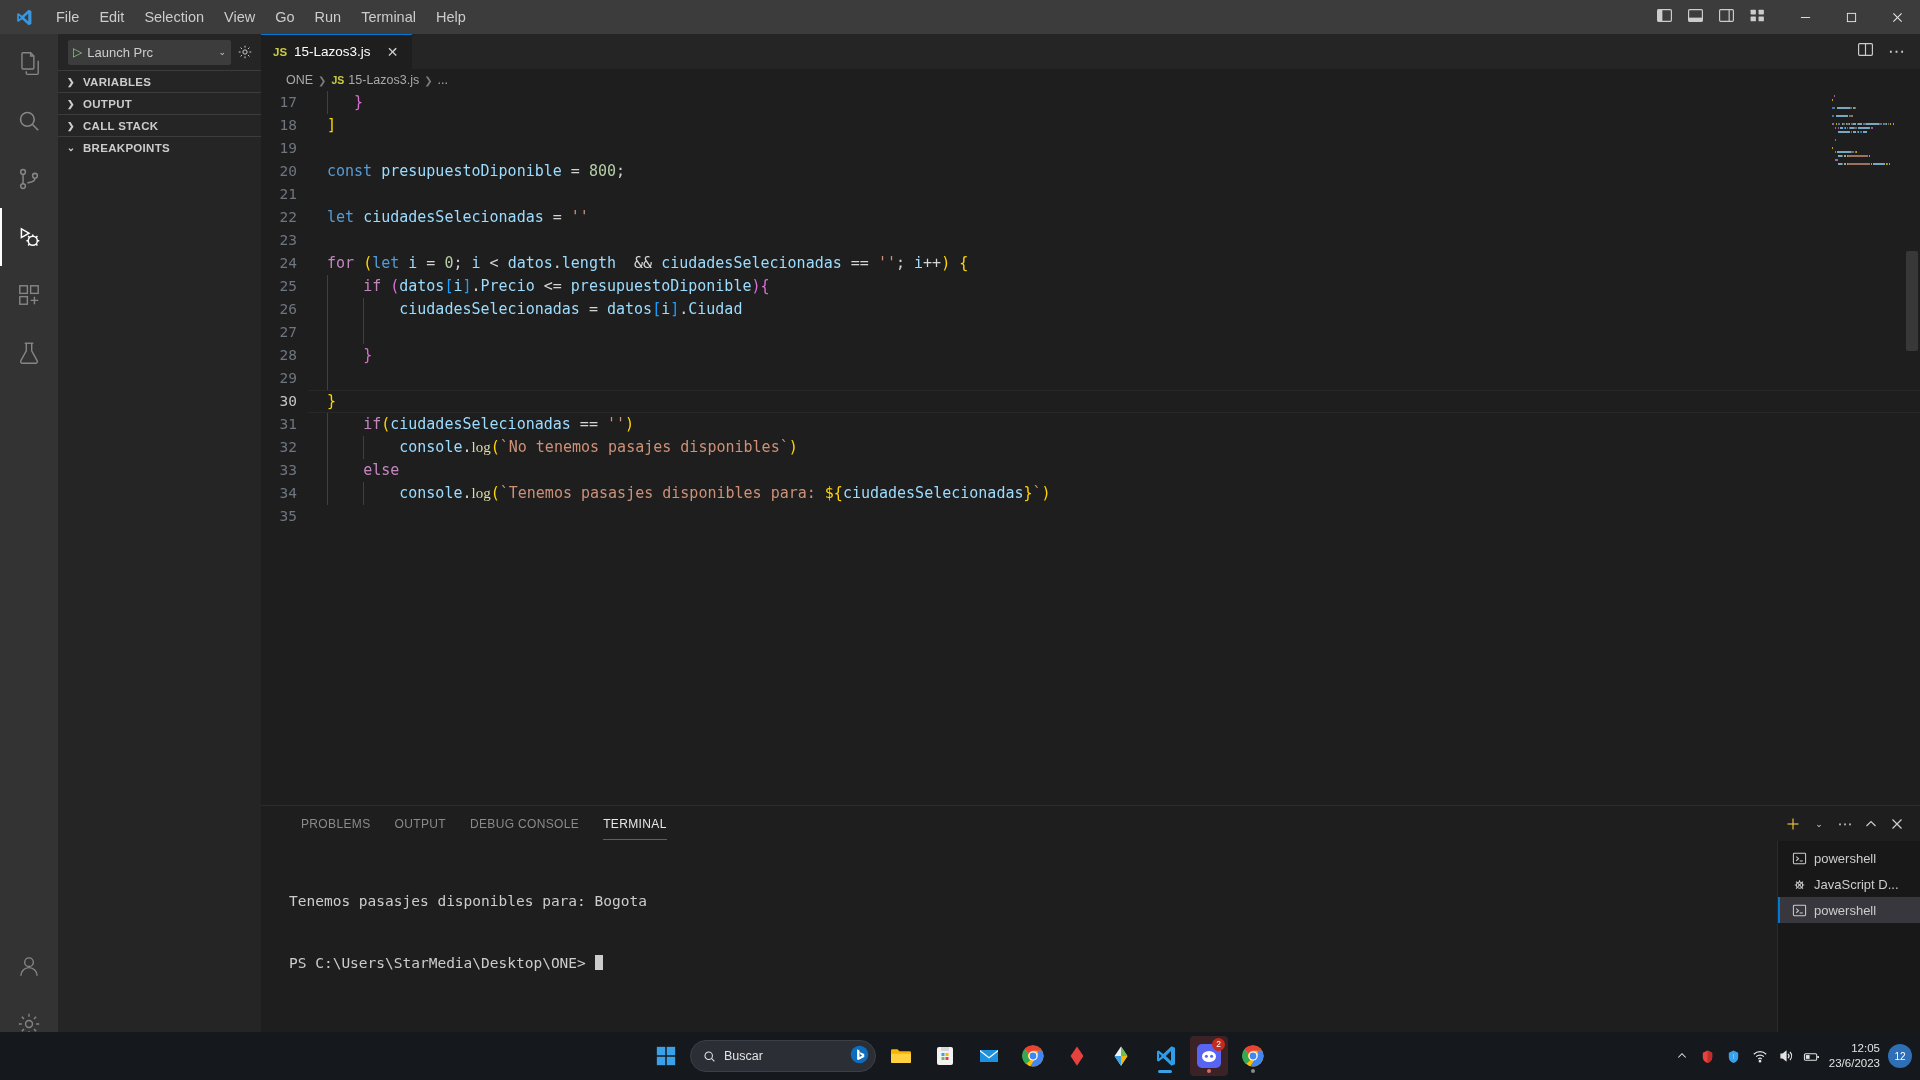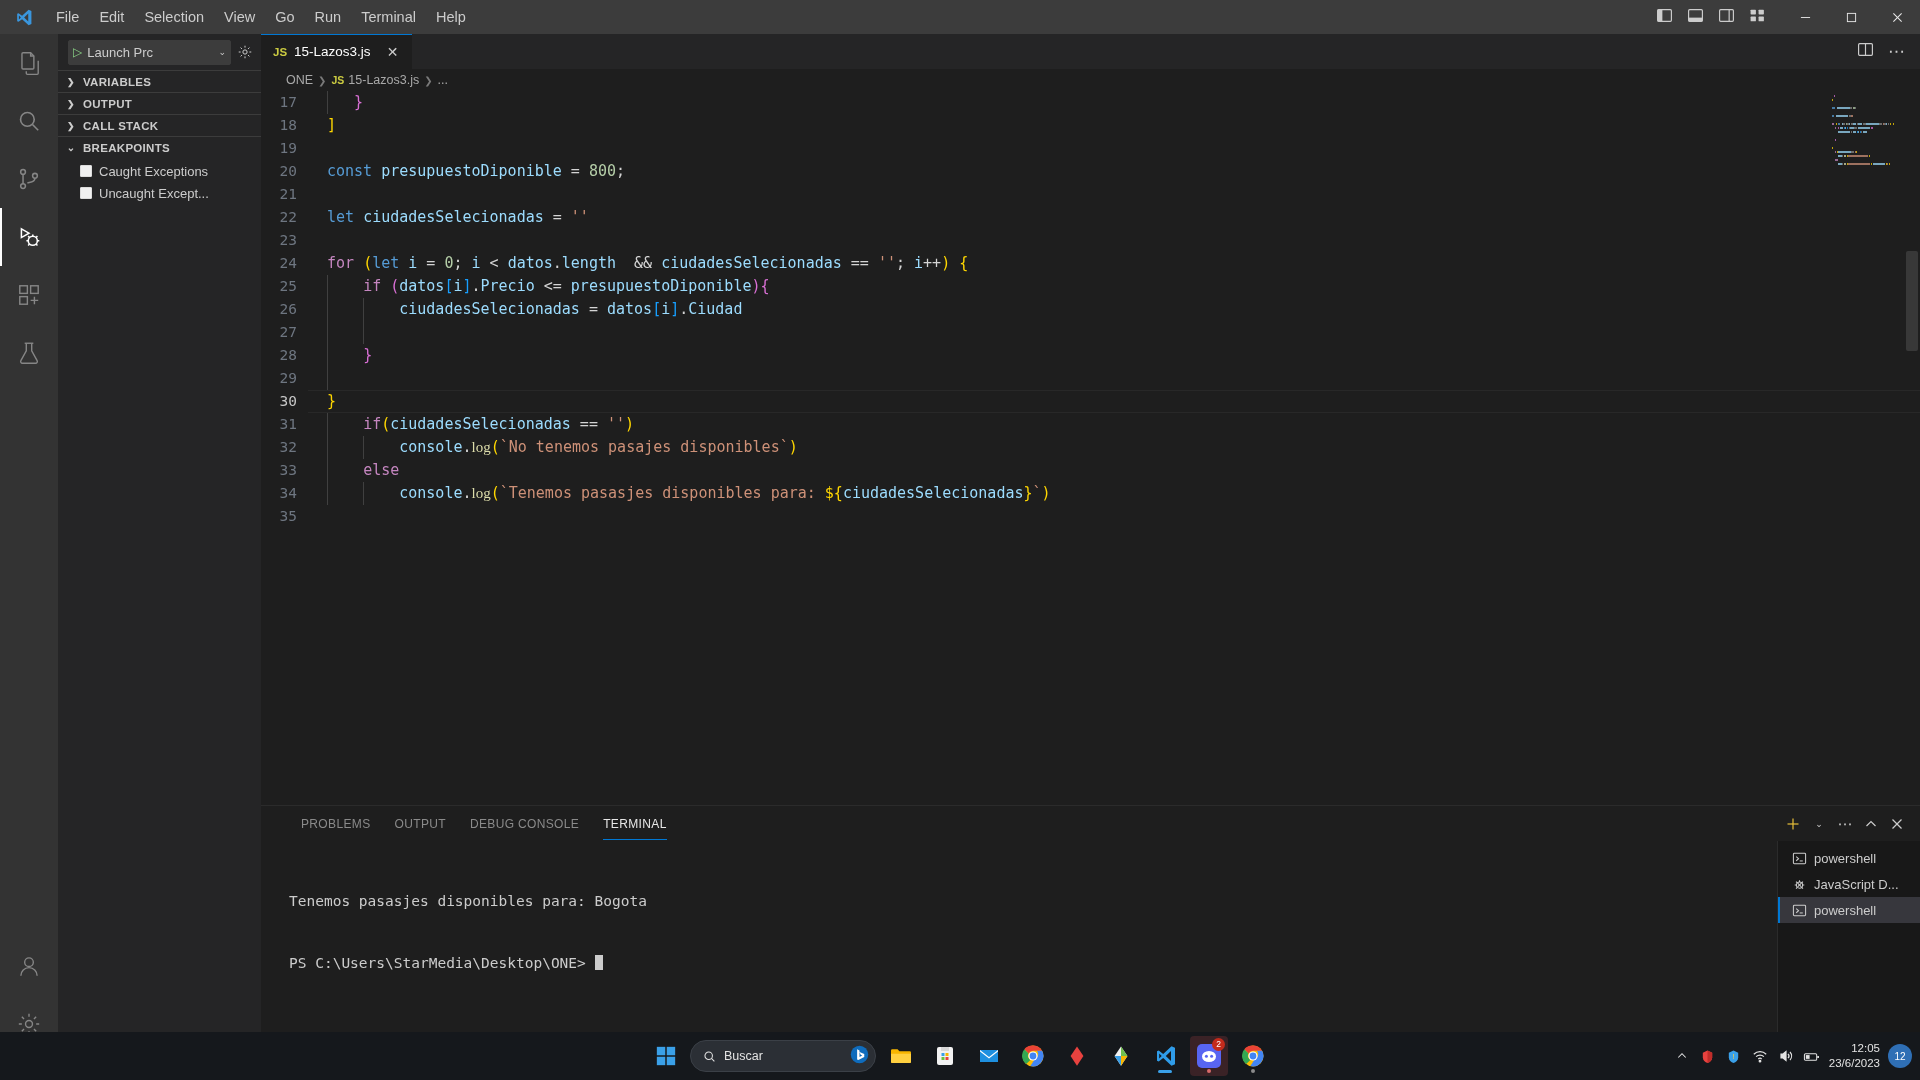--- a/index.html
+++ b/index.html
@@ -392,30 +392,20 @@
         <span>OUTPUT</span>
       </div>
       <div class="sb-section-header">
         <span class="tw">❯</span>
         <span>CALL STACK</span>
       </div>
       <div class="sb-section-header">
         <span class="tw" style="font-size:10px;">⌄</span>
         <span>BREAKPOINTS</span>
       </div>
-      <div class="sb-section-body">
-        <div class="bp-row">
-          <span class="bp-check"></span>
-          <span>Caught Exceptions</span>
-        </div>
-        <div class="bp-row">
-          <span class="bp-check"></span>
-          <span>Uncaught Except...</span>
-        </div>
-      </div>
     </div>
 
     <div class="editorcol">
 
       <div class="tabsrow">
         <div class="tab active">
           <span class="jsicon">JS</span>
           <span>15-Lazos3.js</span>
           <span class="closex">✕</span>
         </div>

